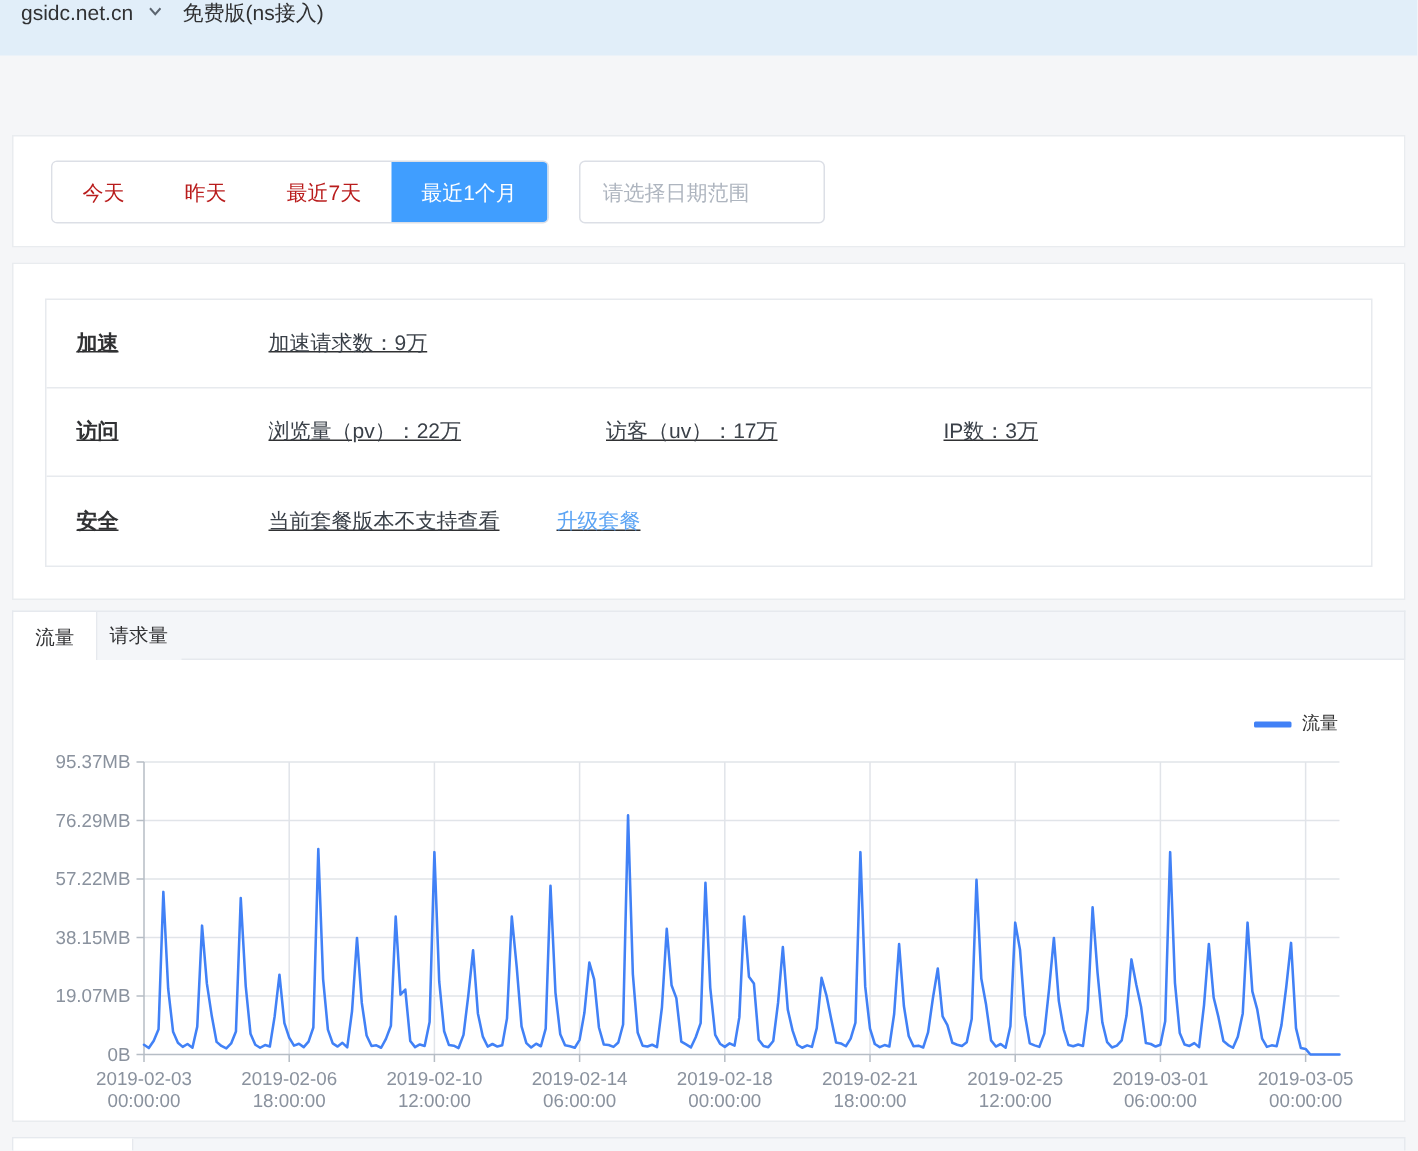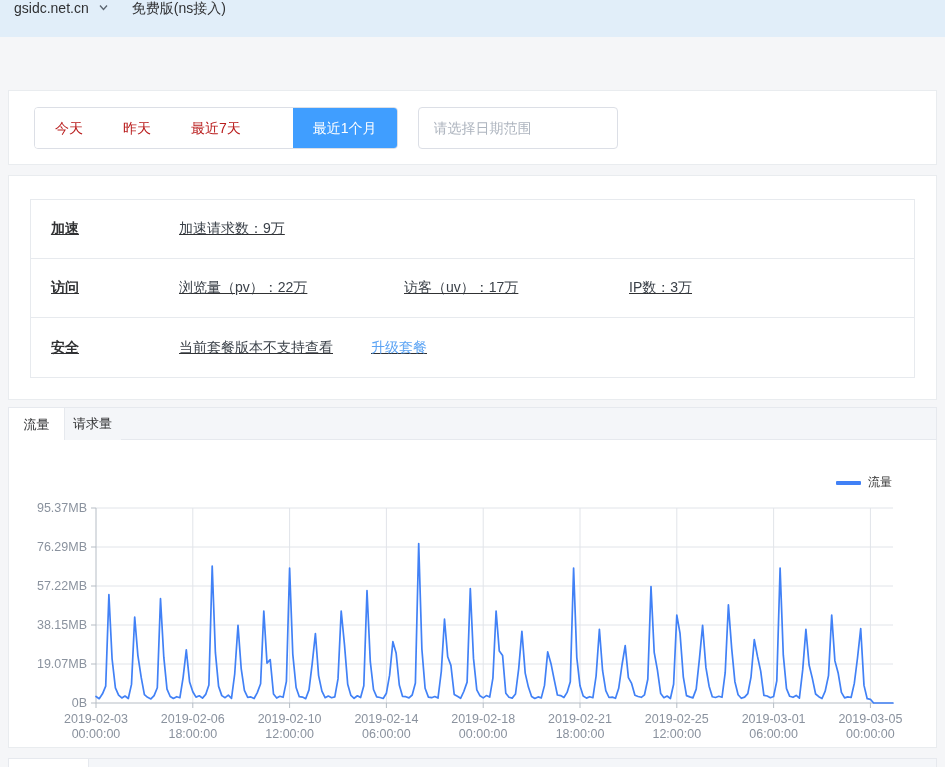--- a/index.html
+++ b/index.html
@@ -2,29 +2,29 @@
 <html style="--accent: #409eff; --header-bg: #e1eef9; --link: #5ca4f4; --line: #4181f6;"><head>
 <meta charset="utf-8">
 <style>
   * { margin:0; padding:0; box-sizing:border-box; }
   html,body { width:945px; height:767px; overflow:hidden; background:#f5f6f8;
               font-family:"Liberation Sans","DejaVu Sans",sans-serif; color:#303133; }
   .header { height:37px; background:var(--header-bg,#e1eef9); display:flex; align-items:flex-start;
             padding:0 14px; font-size:14px; gap:9px; }
   .header .domain { cursor:pointer; }
   .chev { display:inline-flex; margin-top:2px; }
-  .plan { margin-left:14px; }
+  .plan { margin-left:4px; }
   .page { padding:0 8px; }
   .card { background:#fff; border:1px solid #e9ecef; }
   .filters-card { margin-top:53px; height:75px; display:flex; align-items:center; padding:0 25px; }
   .btn-group { display:inline-flex; border:1px solid #dcdfe6; border-radius:4px; overflow:hidden; height:42px; }
   .btn { min-width:62px; padding:0 20px; line-height:40px; font-size:14px; color:#b91c1c; background:#fff;
          text-align:center; cursor:pointer; white-space:nowrap; border:none; }
-  .btn.active { background:var(--accent,#409eff); color:#fff;margin-left:32px; }
-  .date-input { margin-left:20px; width:200px; height:42px; border:1px solid #dcdfe6; border-radius:4px;
+  .btn.active { background:var(--accent,#409eff); color:#fff; }
+  .date-input { margin-left:20px; width:164px; height:42px; border:1px solid #dcdfe6; border-radius:4px;
                 padding:0 15px; font-size:14px; color:#303133; outline:none;
                 font-family:"Liberation Sans",sans-serif; }
   .date-input::placeholder { color:#aeb5bf; }
   .gran-group { margin-left:20px; }
   .stats-card { margin-top:10px; height:225px; padding:23px 21px;text-decoration:underline; }
   .stats-table { border:1px solid #e7eaee; }
   .stats-row { display:grid; grid-template-columns:148px 225px 225px 1fr; align-items:center;
                height:59px; border-bottom:1px solid #e7eaee; font-size:14px; }
   .stats-row:last-child { border-bottom:none; }
   .stats-row .rlabel { font-weight:bold; padding-left:20px; font-size:14px; }

